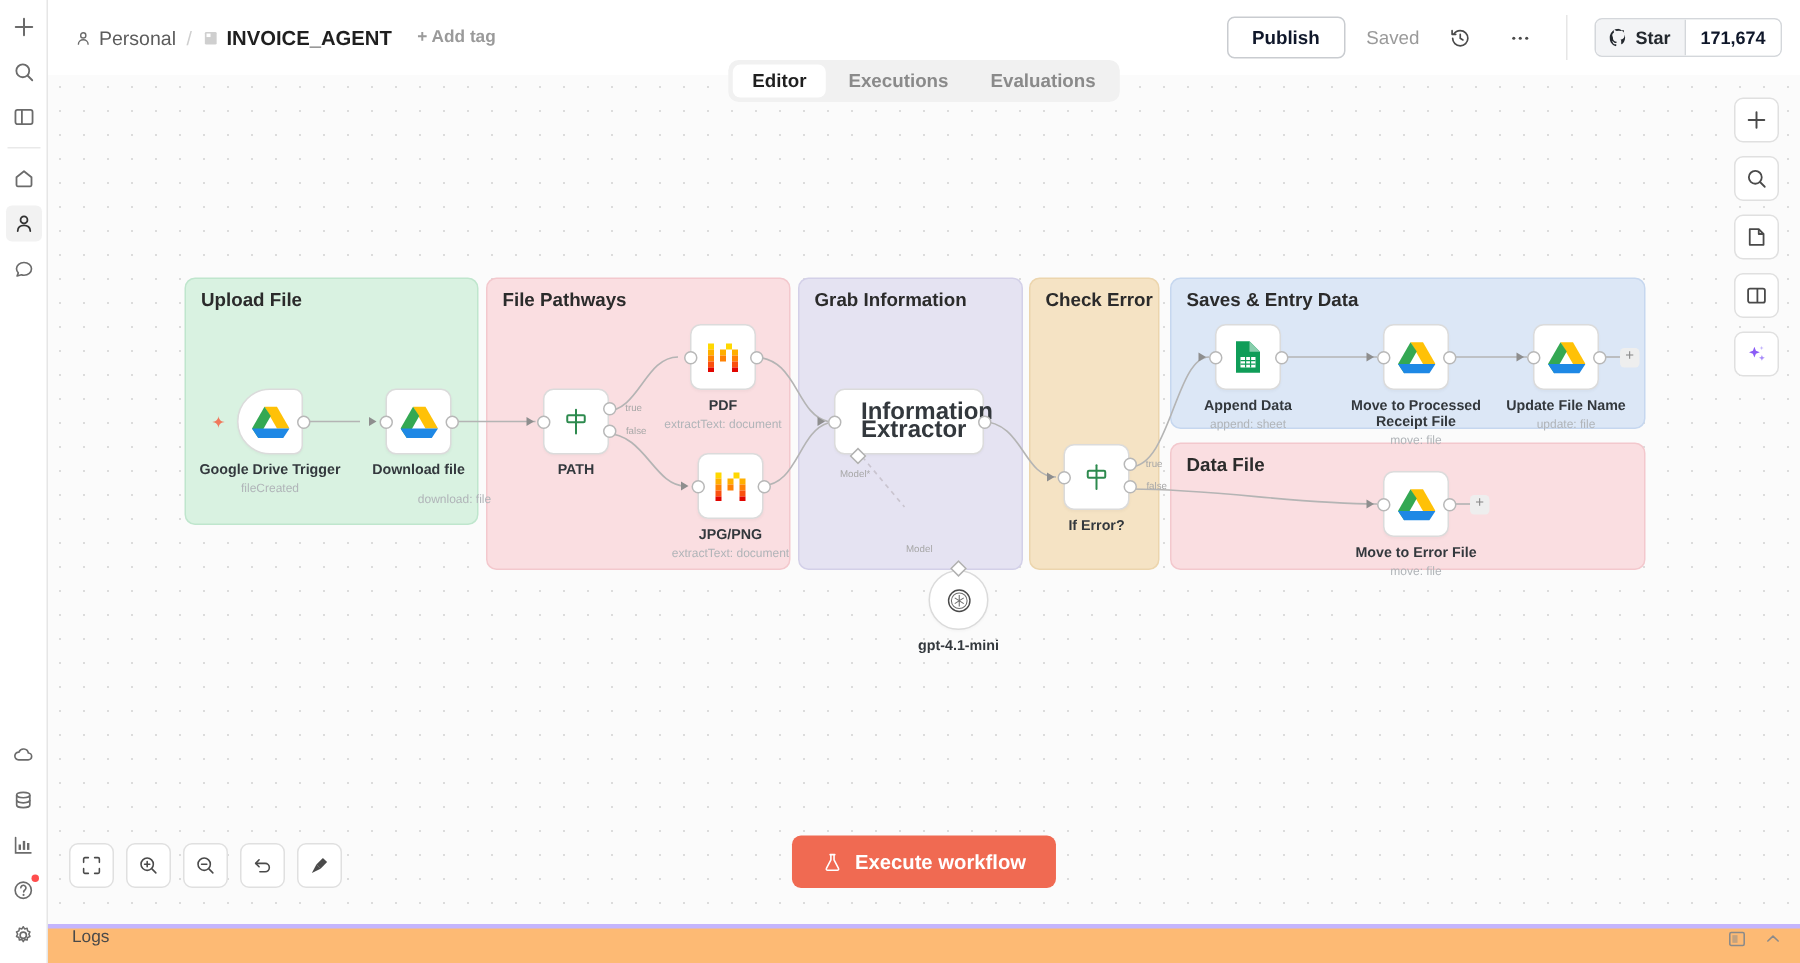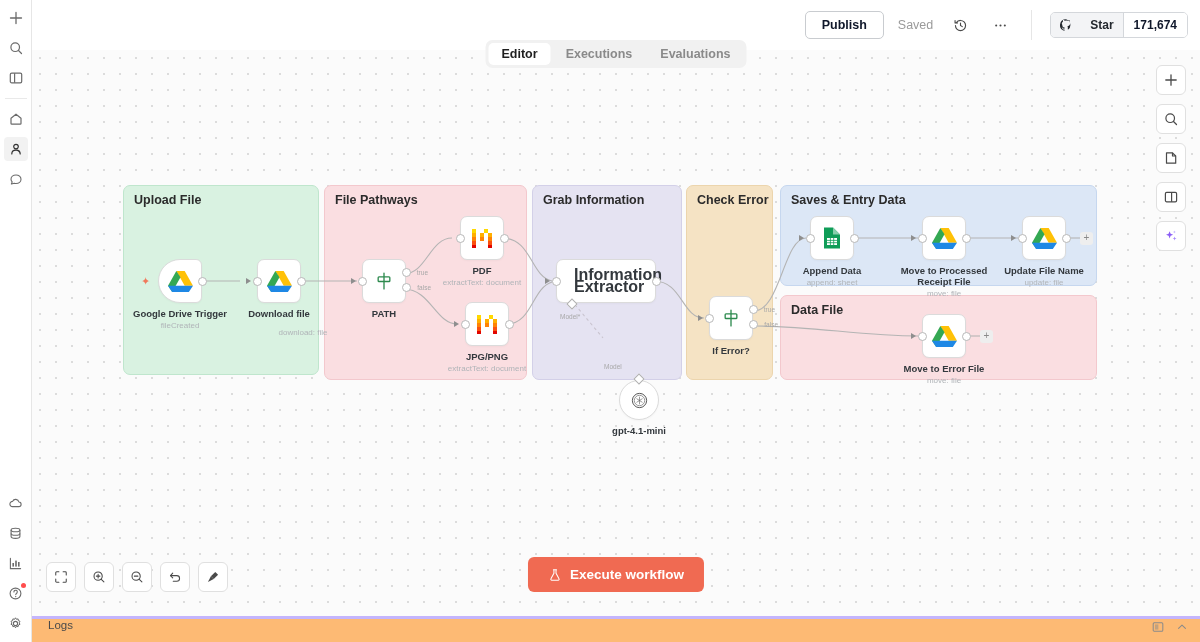--- a/index.html
+++ b/index.html
@@ -49,21 +49,21 @@
   .publish-btn {
     border: 1px solid #c9ccd0; background: #fff; color: #0f172a;
     font-size: 12.5px; padding: 6px 16px; border-radius: 5px; font-weight: 600;
     font-family: "Liberation Sans", sans-serif;
   }
   .saved-txt { color: #9a9a9a; font-size: 12.5px; }
   .hdr-icon { width: 26px; height: 26px; display: flex; align-items: center; justify-content: center; color: #4a4a4a; }
   .hdr-sep { width: 1px; height: 30px; background: #e6e6e6; margin: 0 4px; }
   .star-widget { display: flex; align-items: stretch; border-radius: 5px; overflow: hidden; border: 1px solid #d4d7db; height: 26px; }
   .star-left {
-    display: flex; align-items: center; gap: 18px; padding: 0 9px;
+    display: flex; align-items: center; gap: 5px; padding: 0 9px;
     background: #f3f4f6; font-size: 12px; font-weight: 700; color: #23282e;
   }
   .star-right {
     display: flex; align-items: center; padding: 0 10px; background: #fff;
     font-size: 12px; font-weight: 600; color: #0f172a; border-left: 1px solid #d4d7db;
   }
 
   
   .tabs {
     position: absolute; top: 40px; left: 50%; transform: translateX(-50%);
@@ -250,20 +250,38 @@
             <circle cx="7.5" cy="7.5" r="2.1" fill="none" stroke="currentColor" stroke-width="1.1"></circle>
             <path d="M7.5 1.8l.9 1.5 1.7-.4.3 1.7 1.6.7-.8 1.5.8 1.5-1.6.7-.3 1.7-1.7-.4-.9 1.5-.9-1.5-1.7.4-.3-1.7-1.6-.7.8-1.5-.8-1.5 1.6-.7.3-1.7 1.7.4z" fill="none" stroke="currentColor" stroke-width="1" stroke-linejoin="round"></path>
           </svg>
       </div>
     </div>
   </div>
 
   <div class="main">
 
     <div class="header">
+      <div class="breadcrumb">
+        <span class="bc-person">
+          <svg width="11" height="11" viewBox="0 0 14 14">
+              <circle cx="7" cy="4.6" r="2.2" fill="none" stroke="#6b6b6b" stroke-width="1.2"></circle>
+              <path d="M2.9 12c0-2.3 1.9-3.7 4.1-3.7s4.1 1.4 4.1 3.7" fill="none" stroke="#6b6b6b" stroke-width="1.2" stroke-linecap="round"></path>
+            </svg>
+          <span>Personal</span>
+        </span>
+        <span class="bc-sep">/</span>
+        <span class="bc-wf">
+          <svg width="11" height="11" viewBox="0 0 14 14">
+              <rect x="2" y="1.6" width="10" height="10.8" rx="1.2" fill="#cfcfcf"></rect>
+              <rect x="3.4" y="3" width="3.4" height="3" fill="#fff"></rect>
+            </svg>
+          <span>INVOICE_AGENT</span>
+        </span>
+        <span class="bc-addtag">+ Add tag</span>
+      </div>
       <div class="hdr-right">
         <button class="publish-btn">Publish</button>
         <span class="saved-txt">Saved</span>
         <span class="hdr-icon">
           <svg width="15" height="15" viewBox="0 0 16 16">
               <path d="M2.6 8a5.4 5.4 0 105.4-5.4A5.4 5.4 0 003.4 5.1" fill="none" stroke="currentColor" stroke-width="1.2" stroke-linecap="round"></path>
               <path d="M2.2 2.6v2.6h2.6" fill="none" stroke="currentColor" stroke-width="1.2" stroke-linecap="round" stroke-linejoin="round"></path>
               <path d="M8 5.3V8l1.9 1.2" fill="none" stroke="currentColor" stroke-width="1.2" stroke-linecap="round"></path>
             </svg>
         </span>
@@ -288,21 +306,21 @@
     </div>
 
     <div class="tabs">
       <button class="tab active">Editor</button>
       <button class="tab">Executions</button>
       <button class="tab">Evaluations</button>
     </div>
 
     <div class="canvas">
 
-      <div class="grp" style="left:91px; top:135px; width:196px; height:190px; background:#d9f2e1; border:1px solid #bfe6cd;">
+      <div class="grp" style="left:91px; top:135px; width:196px; height:165px; background:#d9f2e1; border:1px solid #bfe6cd;">
         <span class="grp-title">Upload File</span>
       </div>
       <div class="grp" style="left:292px; top:135px; width:203px; height:195px; background:#fadee1; border:1px solid #f3c8cd;">
         <span class="grp-title">File Pathways</span>
       </div>
       <div class="grp" style="left:500px; top:135px; width:150px; height:195px; background:#e5e3f2; border:1px solid #d3d0e8;">
         <span class="grp-title">Grab Information</span>
       </div>
       <div class="grp" style="left:654px; top:135px; width:87px; height:195px; background:#f5e3c4; border:1px solid #ecd5ad;">
         <span class="grp-title">Check Error</span>

